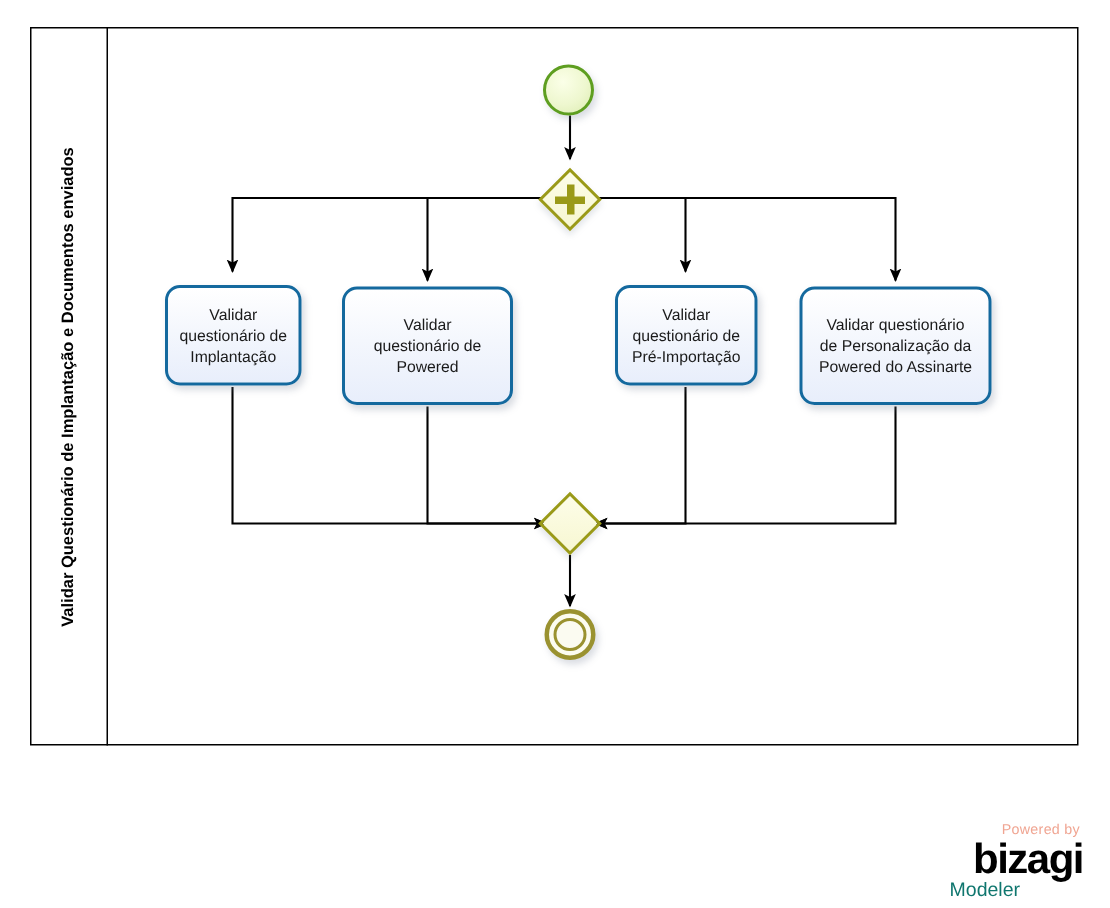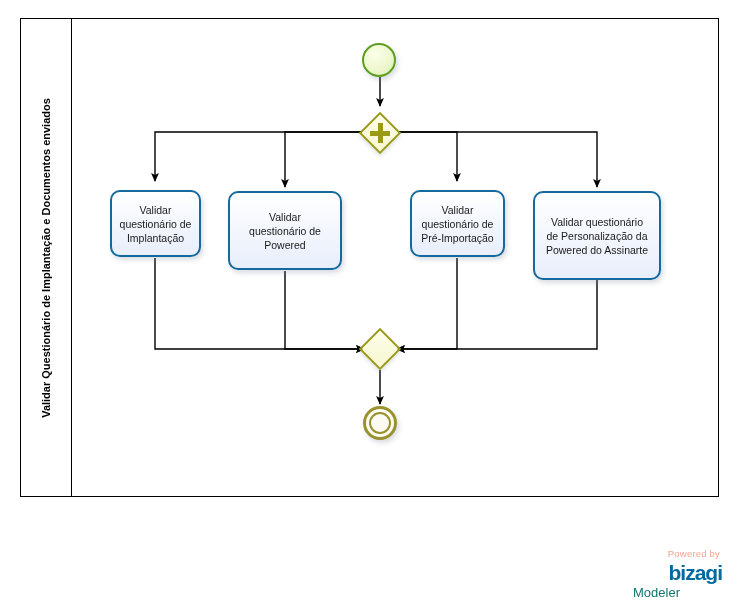--- a/index.html
+++ b/index.html
@@ -141,23 +141,23 @@
     text-align: right;
   }
   .wm-powered {
     font-size: 9.5px;
     color: #f0a592;
     letter-spacing: 0.2px;
     line-height: 11px;
     margin-right: 2px;
   }
   .wm-bizagi {
-    font-size: 21px;
+    font-size: 28px;
     font-weight: bold;
-    color: #0369a1;
+    color: #000000;
     line-height: 27px;
     letter-spacing: -1px;
   }
   .wm-modeler {
     font-size: 13px;
     color: #0f766e;
     line-height: 14px;
     letter-spacing: 0px;
     margin-right: 42px;
   }
@@ -222,21 +222,21 @@
   </div>
 
   <div class="task" style="left:410px; top:190px; width:95px; height:67px;">
     <div>
       <span>Validar</span>
       <span>questionário de</span>
       <span>Pré-Importação</span>
     </div>
   </div>
 
-  <div class="task" style="left:533px; top:191px; width:128px; height:89px;">
+  <div class="task" style="left:533px; top:191px; width:128px; height:79px;">
     <div>
       <span>Validar questionário</span>
       <span>de Personalização da</span>
       <span>Powered do Assinarte</span>
     </div>
   </div>
 
   <div class="gateway" style="left:359px; top:328px;">
     <div class="gw-diamond"></div>
   </div>

